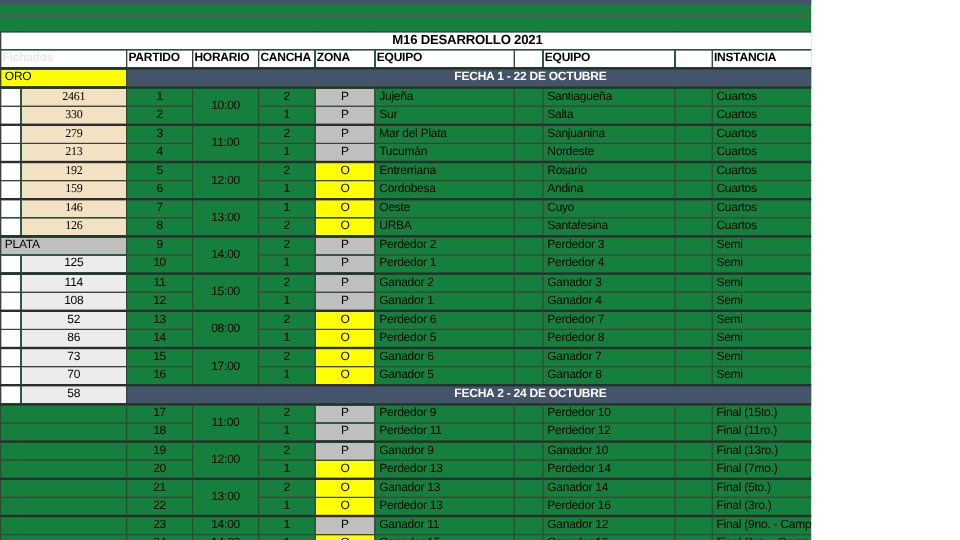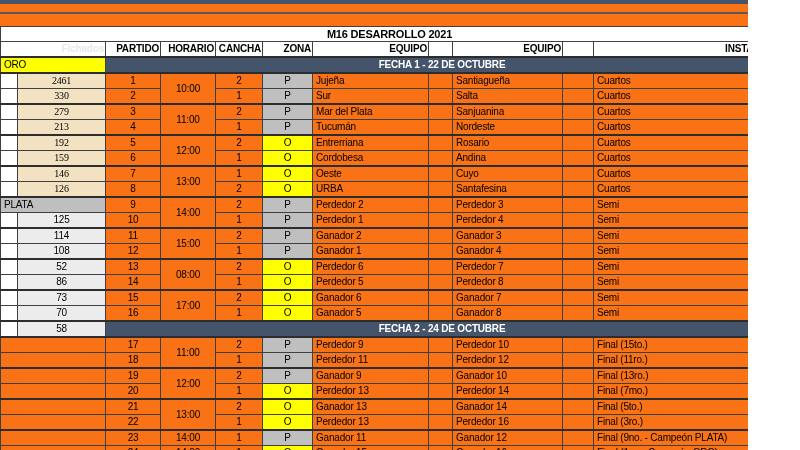--- a/index.html
+++ b/index.html
@@ -1,25 +1,25 @@
 <!DOCTYPE html>
 <html><head>
 <meta charset="utf-8">
 <style>
   html,body{margin:0;padding:0;background:#fff;}
-  .screen{position:relative;width:748px;height:450px;background:#f97316;overflow:hidden;
+  .screen{position:relative;width:676px;height:450px;background:#15803d;overflow:hidden;
           font-family:"Liberation Sans",sans-serif;color:#000;}
   .topbar{position:absolute;left:0;top:0;width:800px;height:4px;background:#44546A;}
   .topline{position:absolute;left:0;top:12px;width:800px;height:2px;background:#595959;}
   table.sheet{position:absolute;left:0;top:26px;width:778px;border-collapse:collapse;
               table-layout:fixed;font-size:10px;letter-spacing:-0.2px;}
   table.sheet td{border:1px solid #3f3f3f;height:14px;line-height:12px;padding:0 3px;
                  overflow:hidden;white-space:nowrap;vertical-align:middle;}
   tr.titleRow td{font-weight:bold;font-size:11px;text-align:center;background:#fff;}
-  tr.headRow td{font-weight:bold;text-align:right;background:#fff;padding:0 1px;}
+  tr.headRow td{font-weight:bold;text-align:left;background:#fff;padding:0 1px;}
   td.fichHead{background:#44546A;color:#E8E8E8;text-align:right;padding-right:14px;}
   td.band{background:#44546A;color:#fff;font-weight:bold;text-align:center;}
   td.oro{background:#FFFF00;font-weight:normal;padding-left:6px;}
   td.plata{background:#BFBFBF;padding-left:6px;}
   td.ca{background:#fff;padding:0;}
   td.fich{text-align:center;padding:0;}
   td.tan{background:#F3E2C1;font-family:Liberation Serif, serif;}
   td.lg{background:#ECECEC;}
   td.tc{text-align:center;padding:0;}
   td.zp{background:#BFBFBF;text-align:center;padding:0;}

